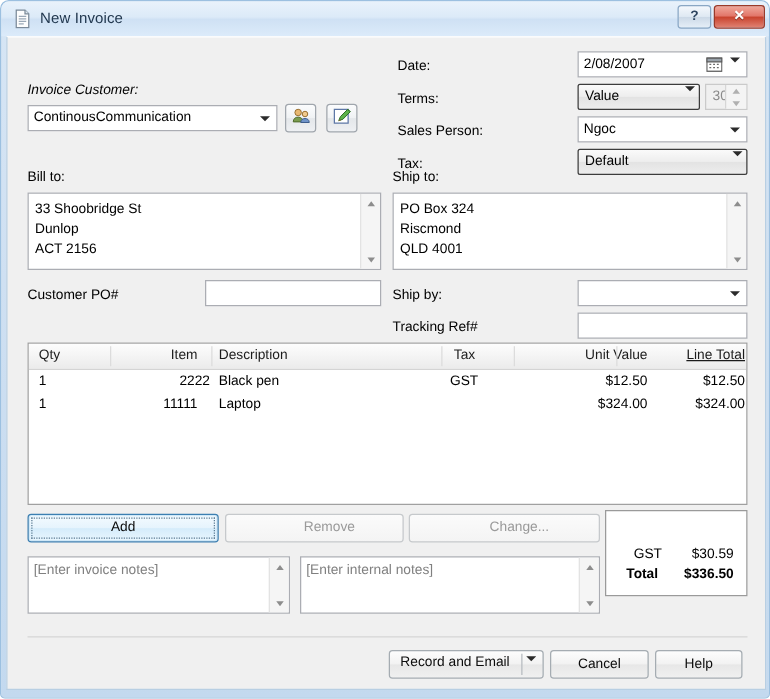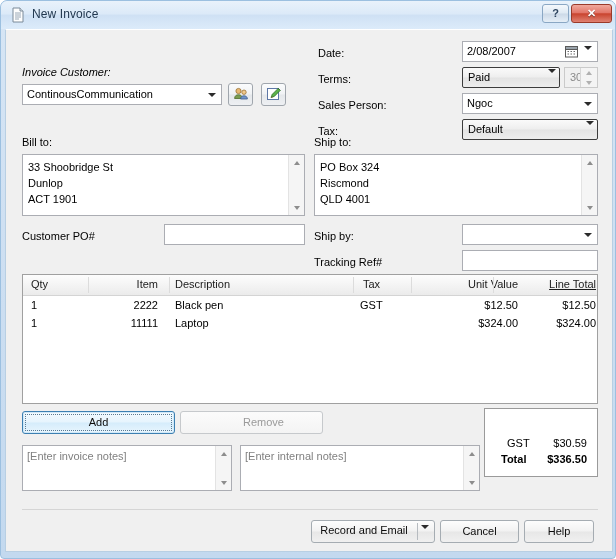--- a/index.html
+++ b/index.html
@@ -443,21 +443,21 @@
           <path d="M2.5 6.5 h1.5 M5.5 6.5 h1.5 M8.5 6.5 h1.5 M2.5 9 h1.5 M5.5 9 h1.5 M8.5 9 h1.5" stroke="#6b6b6b" stroke-width="1"></path>
         </svg>
       </span>
       <span style="position:absolute; right:5px; top:8px;">
         <span class="tri-down"></span>
       </span>
     </div>
 
     <span class="lbl" style="left:312px; top:43px;">Terms:</span>
     <div class="combo-gray" style="left:456px; top:37px; width:98px; border-color:#3c3c3c;">
-      <span class="val">Paid</span>
+      <span class="val">Value</span>
       <span class="arrow"><span class="tri-down"></span></span>
     </div>
     <div class="spin" style="left:558px; top:37px; width:34px;">
       <span class="val">30</span>
       <span class="btns">
         <span class="sb sb-up">
             <span class="tri-up-s" style="border-bottom-color:#b0b0b0;"></span>
           </span>
         <span class="sb sb-dn">
             <span class="tri-dn-s" style="border-top-color:#b0b0b0;"></span>
@@ -478,21 +478,21 @@
     <span class="lbl" style="left:312px; top:95px;">Tax:</span>
     <div class="combo-gray" style="left:456px; top:89px; width:136px; border-color:#3c3c3c;">
       <span class="val">Default</span>
       <span class="arrow"><span class="tri-down"></span></span>
     </div>
 
     <span class="lbl" style="left:16px; top:106px;">Bill to:</span>
     <div class="memo" style="left:16px; top:124px; width:283px; height:62px;">
       <span class="lines">33 Shoobridge St
 Dunlop
-ACT 1901</span>
+ACT 2156</span>
       <span class="vsb">
         <span class="sb-btn sb-up">
             <span class="tri-up-s"></span>
           </span>
         <span class="sb-btn sb-dn">
             <span class="tri-dn-s"></span>
           </span>
       </span>
     </div>
 
@@ -537,21 +537,21 @@
         <span class="gh" style="left:478px; width:95px; text-align:right;text-decoration:underline;">Line Total</span>
         <span class="gsep" style="left:65px;"></span>
         <span class="gsep" style="left:146px;"></span>
         <span class="gsep" style="left:330px;"></span>
         <span class="gsep" style="left:388px;"></span>
         <span class="gsep" style="left:470px;"></span>
       </div>
 
       <div class="grow" style="top:22px;">
         <span class="gc" style="left:8px;">1</span>
-        <span class="gc" style="left:75px; width:60px; text-align:right;">2222</span>
+        <span class="gc" style="left:85px; width:60px; text-align:right;">2222</span>
         <span class="gc" style="left:152px;">Black pen</span>
         <span class="gc" style="left:337px;">GST</span>
         <span class="gc" style="left:395px; width:100px; text-align:right;">$12.50</span>
         <span class="gc" style="left:478px; width:95px; text-align:right;">$12.50</span>
       </div>
 
       <div class="grow" style="top:40px;">
         <span class="gc" style="left:8px;">1</span>
         <span class="gc" style="left:75px; width:60px; text-align:right;">11111</span>
         <span class="gc" style="left:152px;">Laptop</span>
@@ -561,20 +561,23 @@
       </div>
     </div>
 
     <div class="btn btn-focus" style="left:16px; top:381px; width:153px;">
       <span>Add</span>
       <span class="focus-dots"></span>
     </div>
     <div class="btn btn-disabled" style="left:174px; top:381px; width:143px;">
       <span>Remove</span>
     </div>
+    <div class="btn btn-disabled" style="left:321px; top:381px; width:153px;">
+      <span>Change...</span>
+    </div>
 
     <div class="totals" style="left:478px; top:378px; width:114px; height:69px;">
       <span class="tot-lbl" style="left:22px; top:28px;">GST</span>
       <span class="tot-lbl" style="left:52px; top:28px; width:50px; text-align:right;">$30.59</span>
       <span class="tot-lbl tot-bold" style="left:16px; top:44px;">Total</span>
       <span class="tot-lbl tot-bold" style="left:52px; top:44px; width:50px; text-align:right;">$336.50</span>
     </div>
 
     <div class="memo" style="left:16px; top:415px; width:210px; height:46px;">
       <span class="ph">[Enter invoice notes]</span>

